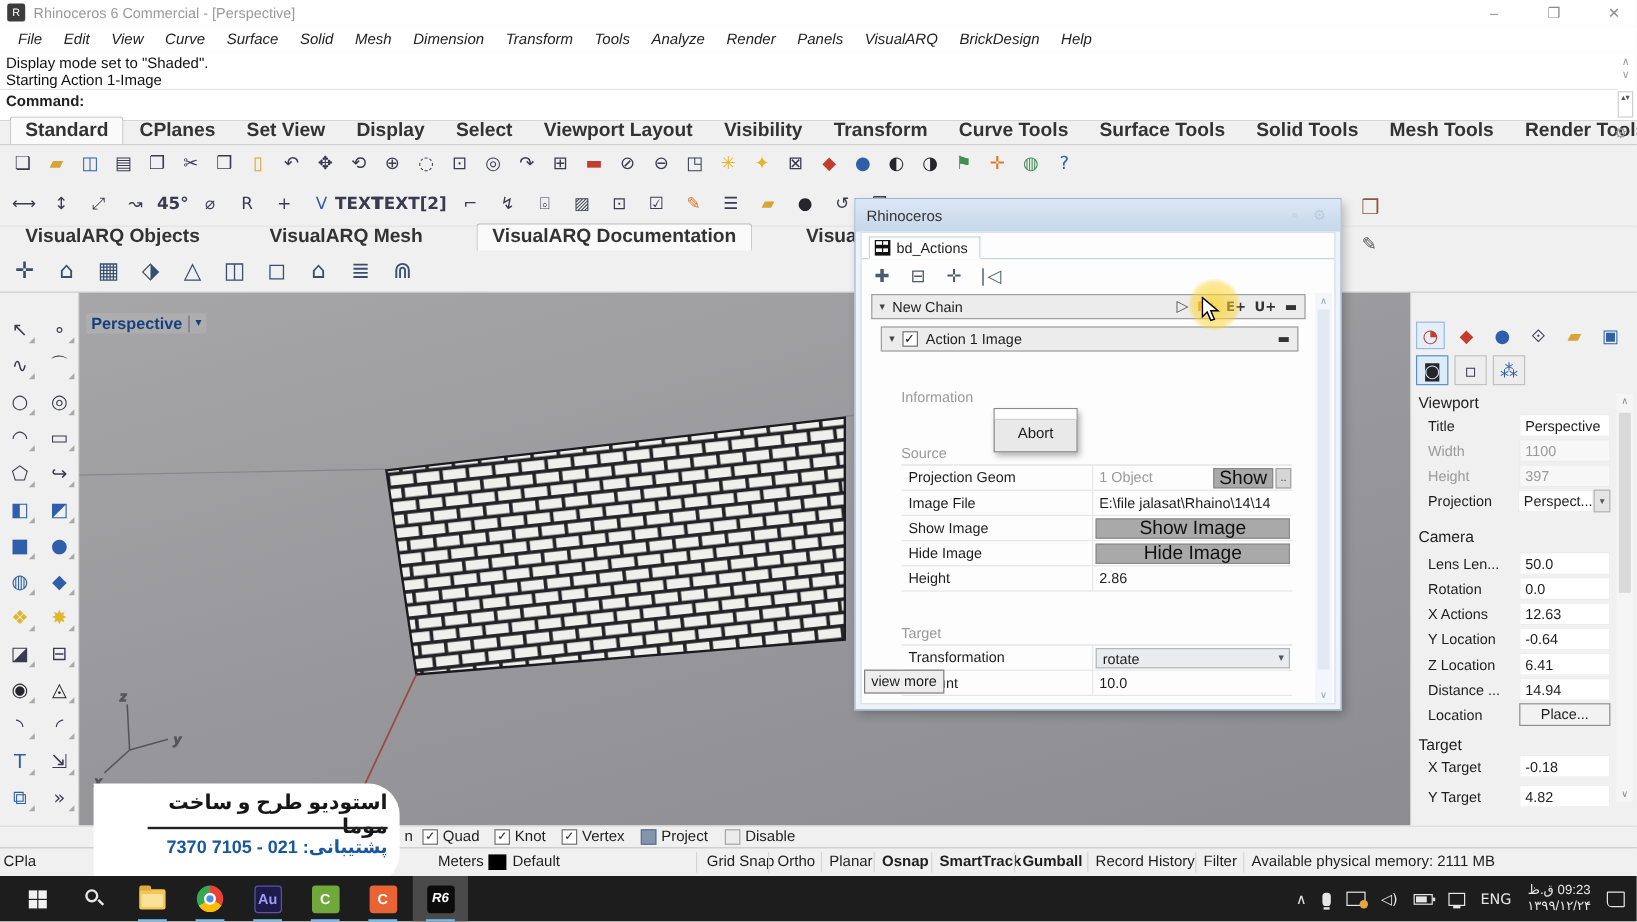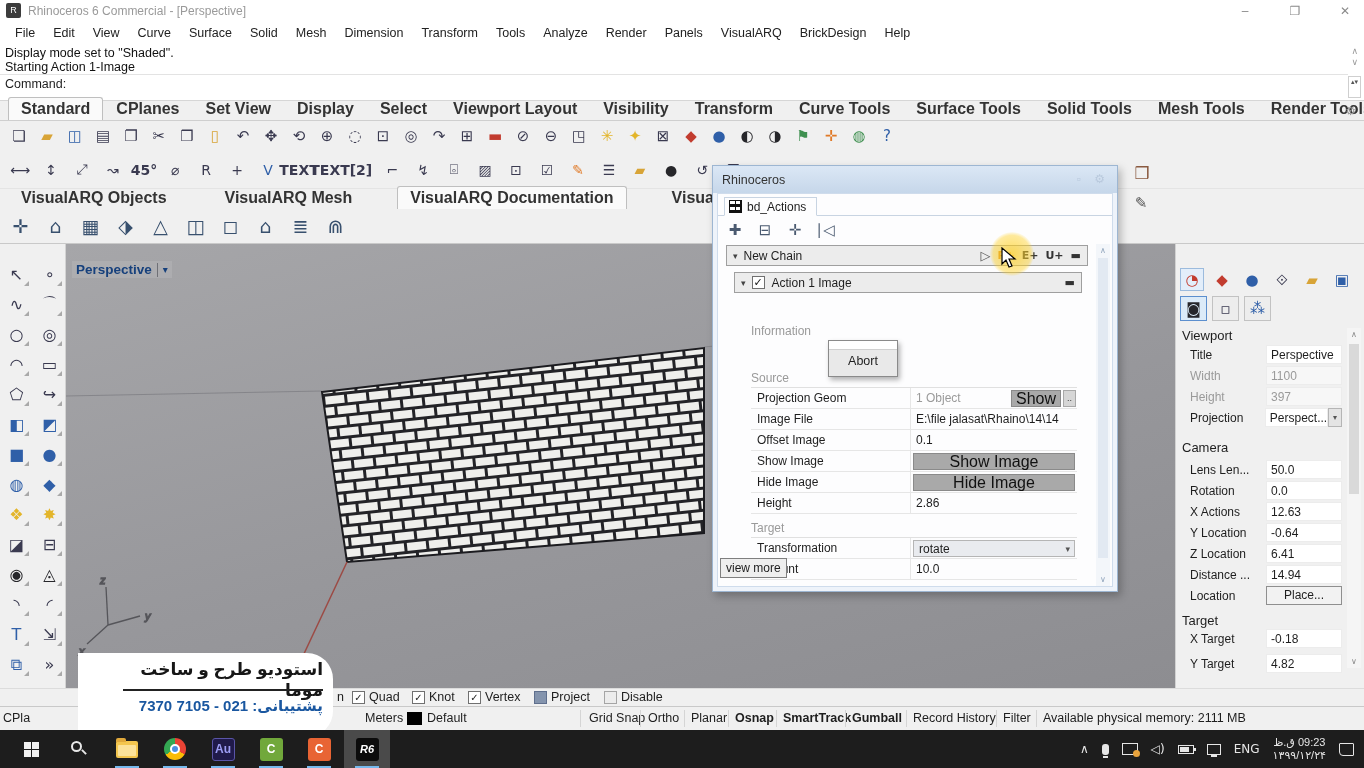--- a/index.html
+++ b/index.html
@@ -8,29 +8,29 @@
   #root { position:absolute; inset:0; width:1364px; height:768px; background:#f0f0f0; overflow:hidden; }
 
   
   #titlebar { position:absolute; left:0; top:0; width:1364px; height:22px; background:#ffffff; }
   #appicon { position:absolute; left:6px; top:3px; width:15px; height:15px; background:#3c3c3c; border-radius:2px; color:#fff; font-size:9px; text-align:center; line-height:15px; }
   #apptitle { position:absolute; left:28px; top:4px; color:#9a9a9a; font-size:12px; }
   .wctl { position:absolute; top:2px; width:30px; height:18px; text-align:center; color:#8a8a8a; font-size:12px; line-height:18px; }
   #wmin{ left:1230px; } #wmax{ left:1280px; } #wclose{ left:1330px; }
 
   
-  #menubar { position:absolute; left:0; top:22px; width:1364px; height:22px; background:#ffffff; display:flex; align-items:center; padding-left:6px; }
+  #menubar { position:absolute; left:0; top:22px; width:1364px; height:22px; background:#ffffff; display:flex; align-items:center; padding-left:6px;font-style:italic; }
   .menuitem { padding:2px 9px; font-size:12.5px; color:#222; }
 
   
   #cmdarea { position:absolute; left:0; top:44px; width:1364px; height:57px; background:#ffffff; border-bottom:1px solid #d6d6d6; }
   .cmdline { position:absolute; left:5px; font-size:12.5px; color:#111; }
   #cmdh1{ top:2px; } #cmdh2{ top:16px; }
   #cmdsep { position:absolute; left:0; top:30px; width:1348px; height:1px; background:#e3e3e3; }
-  #cmdprompt { position:absolute; left:5px; top:33px; font-weight:normal; }
+  #cmdprompt { position:absolute; left:5px; top:33px; font-weight:bold; }
   #cmdinput { position:absolute; left:70px; top:31px; width:1270px; height:20px; }
   .scrollglyph { position:absolute; color:#9a9a9a; font-size:9px; }
   #cmdup{ right:6px; top:2px; } #cmddn{ right:6px; top:13px; }
   #cmdspin { position:absolute; right:3px; top:32px; width:13px; height:22px; border:1px solid #cfcfcf; font-size:7px; color:#555; text-align:center; line-height:10px; }
 
   
   .tabrow { position:absolute; left:0; width:1364px; background:#f0f0f0; display:flex; align-items:flex-end; padding-left:8px; }
   #tabrow1 { top:101px; height:19px; }
   #varqtabs { top:188px; height:21px; border-top:1px solid #e4e4e4;gap:32px; }
   .ttab { padding:2px 12px 2px 12px; font-size:16px; color:#333; border:1px solid transparent; border-bottom:none; white-space:nowrap;font-weight:bold; }
@@ -539,24 +539,20 @@
           <span class="val gray">1 Object</span>
           <span class="btn-gray" id="showbtn">Show</span>
           <span class="dots" style="right:1px">..</span>
         </div>
         <div class="prow">
           <span class="lbl">Image File</span>
           <span class="val" style="overflow:hidden;white-space:nowrap;padding-right:16px">E:\file jalasat\Rhaino\14\14</span>
           <span class="dots" style="right:1px;position:absolute">..</span>
         </div>
         <div class="prow">
-          <span class="lbl">Offset Image</span>
-          <span class="val">0.1</span>
-        </div>
-        <div class="prow">
           <span class="lbl">Show Image</span>
           <span class="val">
               <span class="btn-gray btn-wide">Show Image</span>
             </span>
         </div>
         <div class="prow">
           <span class="lbl">Hide Image</span>
           <span class="val">
               <span class="btn-gray btn-wide">Hide Image</span>
             </span>

